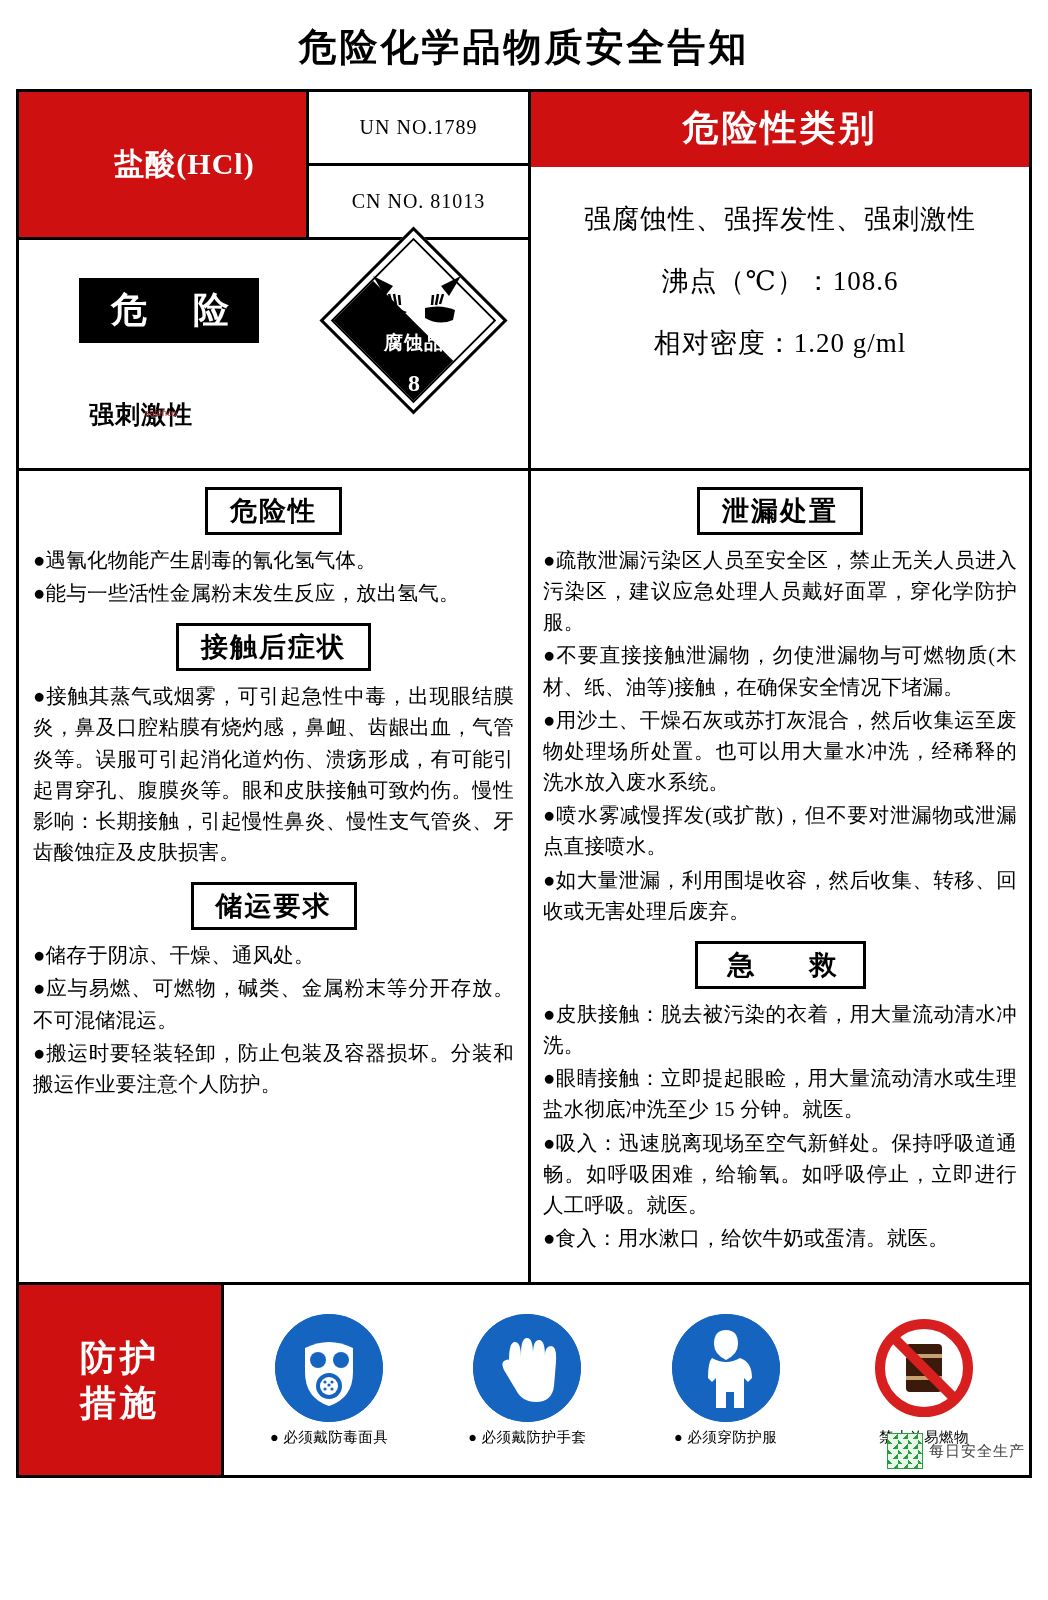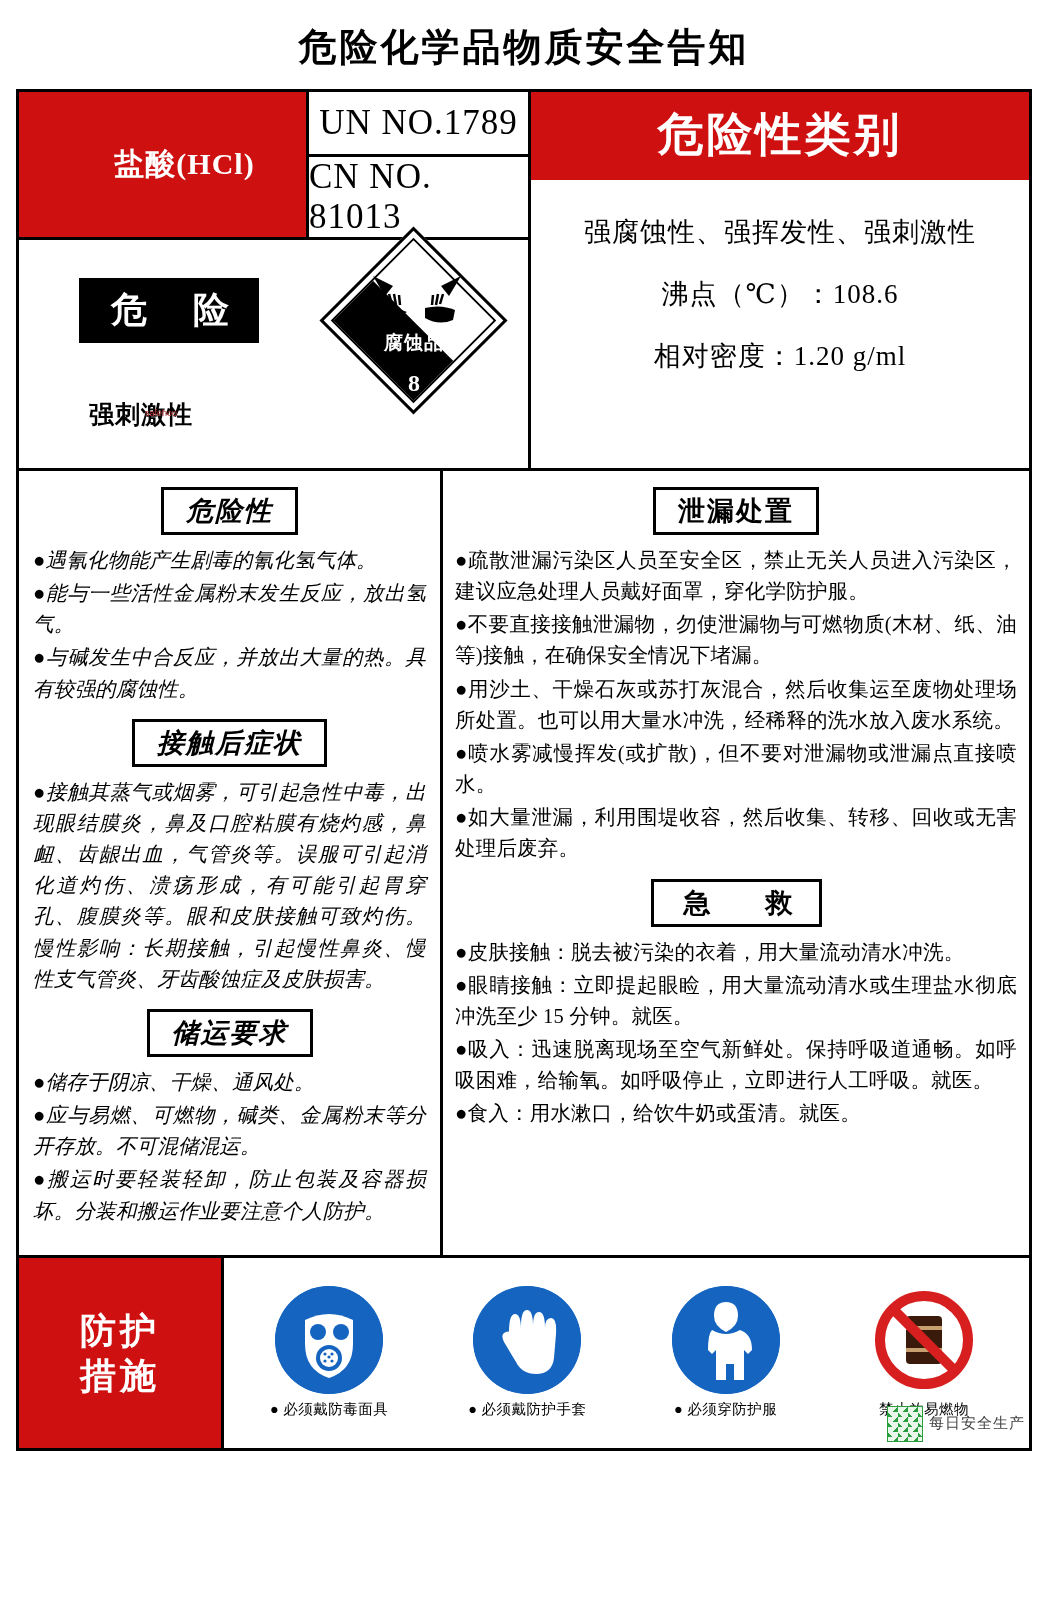--- a/index.html
+++ b/index.html
@@ -66,21 +66,21 @@
   .un-block {
     flex: 1;
     display: flex;
     flex-direction: column;
   }
   .un-cell {
     flex: 1;
     display: flex;
     align-items: center;
     justify-content: center;
-    font-size: 35px;
+    font-size: 20px;
     font-family: "Liberation Serif", serif;
     letter-spacing: 1px;
   }
   .un-cell.first {
     border-bottom: 3px solid #000;
   }
   .danger-area {
     height: 228px;
     position: relative;
     box-sizing: border-box;
@@ -184,46 +184,45 @@
   }
   
   .right-top {
     flex: 1;
     box-sizing: border-box;
   }
   .hazard-head {
     background: #cf1010;
     color: #fff;
     text-align: center;
-    font-size: 46px;
+    font-size: 36px;
     font-weight: bold;
     padding: 12px 0 14px 0;
     letter-spacing: 3px;
     font-family: "Liberation Sans", "DejaVu Sans", sans-serif;
   }
   .hazard-body {
     padding: 34px 14px 0 14px;
     text-align: center;
   }
   .hazard-body .line {
     font-size: 27px;
     margin-bottom: 26px;
     letter-spacing: 1px;
   }
   
   .mid-row {
     display: flex;
     border-bottom: 3px solid #000;
   }
   .mid-left {
-    width: 424px;
+    width: 512px;
     box-sizing: border-box;
     border-right: 3px solid #000;
     padding: 16px 14px 14px 14px;
-    font-style: italic;
   }
   .mid-right {
     flex: 1;
     box-sizing: border-box;
     padding: 16px 12px 14px 12px;
     border-radius: 10px;
   }
   .sec-title {
     display: block;
     margin: 0 auto 10px auto;
@@ -381,21 +380,20 @@
     </div>
 
     <div class="mid-row">
 
       <div class="mid-left">
 
         <div class="blk">
           <div class="sec-title">危险性</div>
           <p class="para">●遇氰化物能产生剧毒的氰化氢气体。</p>
           <p class="para">●能与一些活性金属粉末发生反应，放出氢气。</p>
-          <p class="para">●与碱发生中合反应，并放出大量的热。具有较强的腐蚀性。</p>
         </div>
 
         <div class="blk">
           <div class="sec-title">接触后症状</div>
           <p class="para">●接触其蒸气或烟雾，可引起急性中毒，出现眼结膜炎，鼻及口腔粘膜有烧灼感，鼻衄、齿龈出血，气管炎等。误服可引起消化道灼伤、溃疡形成，有可能引起胃穿孔、腹膜炎等。眼和皮肤接触可致灼伤。慢性影响：长期接触，引起慢性鼻炎、慢性支气管炎、牙齿酸蚀症及皮肤损害。</p>
         </div>
 
         <div class="blk">
           <div class="sec-title">储运要求</div>
           <p class="para">●储存于阴凉、干燥、通风处。</p>

